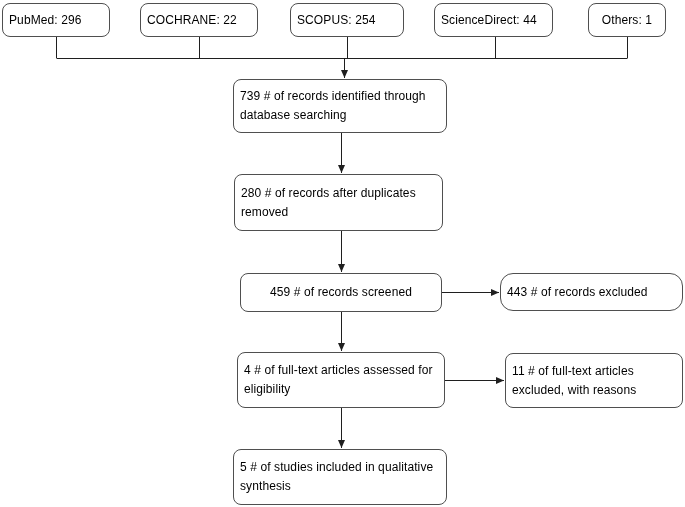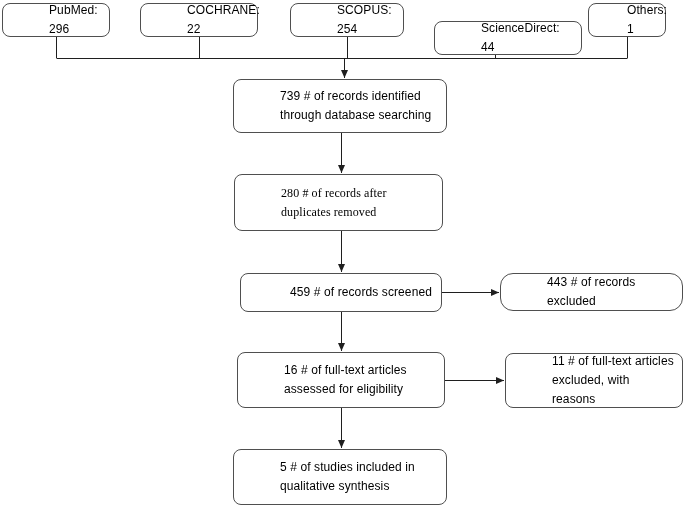--- a/index.html
+++ b/index.html
@@ -35,21 +35,21 @@
     background:var(--bg);
     border:1px solid var(--box-border);
     border-radius:8px;
     display:flex;
     align-items:center;
     padding:2px 6px;
     font-size:12px;
     line-height:19px;
     letter-spacing:0.1px;
   }
-  .lbl{display:block;margin-left:40px;}
+  .lbl{display:block;}
 </style>
 </head>
 <body>
 
 <div class="canvas">
 
   <svg class="connectors" viewBox="0 0 685 507" xmlns="http://www.w3.org/2000/svg" aria-hidden="true">
     <defs>
       <marker id="ah" markerWidth="9" markerHeight="8" refX="8" refY="3.5" orient="auto" markerUnits="userSpaceOnUse">
         <path class="arrowhead" d="M0,0 L8,3.5 L0,7 Z"></path>
@@ -72,38 +72,38 @@
 
   <div class="box" style="left:2px;top:3px;width:108px;height:34px;">
     <span class="lbl">PubMed: 296</span>
   </div>
   <div class="box" style="left:140px;top:3px;width:118px;height:34px;">
     <span class="lbl">COCHRANE: 22</span>
   </div>
   <div class="box" style="left:290px;top:3px;width:114px;height:34px;">
     <span class="lbl">SCOPUS: 254</span>
   </div>
-  <div class="box" style="left:434px;top:21px;width:148px;height:34px;">
+  <div class="box" style="left:434px;top:3px;width:119px;height:34px;">
     <span class="lbl">ScienceDirect: 44</span>
   </div>
   <div class="box" style="left:588px;top:3px;width:78px;height:34px;justify-content:center;">
     <span class="lbl">Others: 1</span>
   </div>
 
   <div class="box" style="left:233px;top:79px;width:214px;height:54px;">
     <span class="lbl">739 # of records identified through database searching</span>
   </div>
-  <div class="box" style="left:234px;top:174px;width:209px;height:57px;font-family:Liberation Serif, serif;">
+  <div class="box" style="left:234px;top:174px;width:209px;height:57px;">
     <span class="lbl">280 # of records after duplicates removed</span>
   </div>
   <div class="box" style="left:240px;top:273px;width:202px;height:39px;justify-content:center;">
     <span class="lbl">459 # of records screened</span>
   </div>
   <div class="box" style="left:237px;top:352px;width:208px;height:56px;">
-    <span class="lbl">16 # of full-text articles assessed for eligibility</span>
+    <span class="lbl">4 # of full-text articles assessed for eligibility</span>
   </div>
   <div class="box" style="left:233px;top:449px;width:214px;height:56px;">
     <span class="lbl">5 # of studies included in qualitative synthesis</span>
   </div>
 
   <div class="box" style="left:500px;top:273px;width:183px;height:38px;border-radius:13px;">
     <span class="lbl">443 # of records excluded</span>
   </div>
   <div class="box" style="left:505px;top:353px;width:178px;height:55px;">
     <span class="lbl">11 # of full-text articles excluded, with reasons</span>

